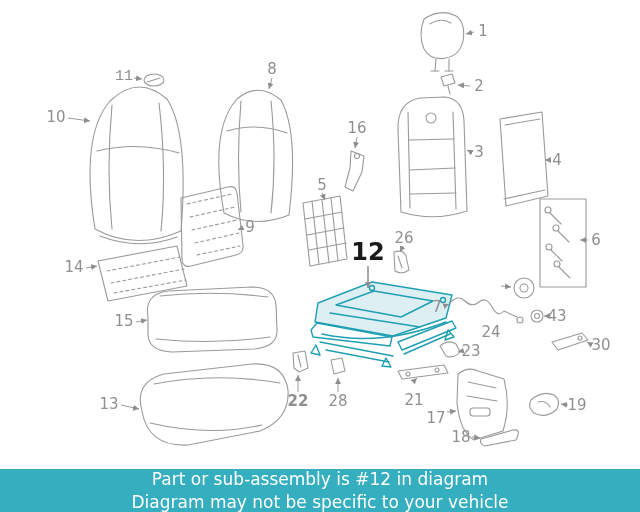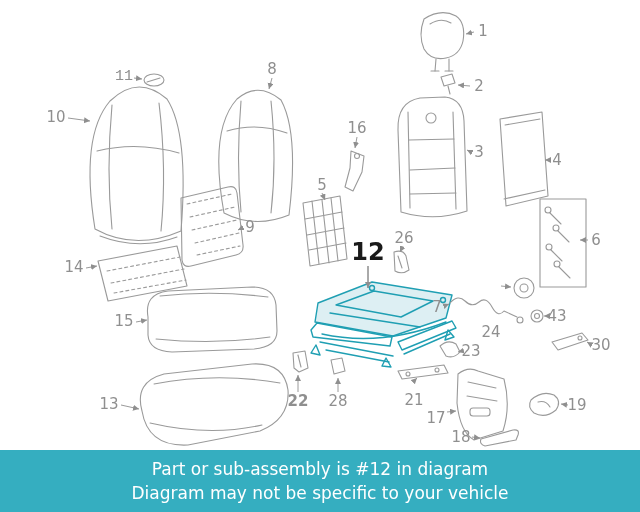--- a/index.html
+++ b/index.html
@@ -6,21 +6,21 @@
   #stage{position:relative;width:640px;height:512px;background:#ffffff;overflow:hidden;}
   #art{position:absolute;left:0;top:0;display:block;}
   
   #art g.ln{stroke:var(--line,#9a9a9a);fill:none;stroke-width:1.1;stroke-linecap:round;stroke-linejoin:round;}
   #art g.hl{stroke:var(--hl,#1f9fb3);fill:none;stroke-width:1.4;stroke-linecap:round;stroke-linejoin:round;}
   #art .softfill{fill:var(--hl-soft,#ddeff3);}
   #art .dash{stroke-dasharray:3 3;}
   #callout-layer{position:absolute;left:0;top:0;width:640px;height:455px;pointer-events:none;}
   .callout{position:absolute;transform:translate(-50%,-50%);font-size:15px;color:var(--label,#8f8f8f);white-space:nowrap;user-select:none;}
   .callout.bold{font-size:24px;font-weight:bold;color:#1a1a1a;}
-  .banner{position:absolute;left:0;bottom:0;width:640px;height:62px;background:var(--banner-bg,#35aec0);
+  .banner{position:absolute;left:0;bottom:0;width:640px;height:43px;background:var(--banner-bg,#35aec0);
           color:var(--banner-fg,#ffffff);display:flex;flex-direction:column;justify-content:center;
           align-items:center;gap:1px;font-size:17px;line-height:1.3;text-align:center;}
 </style>
 </head>
 <body>
 
 <div id="stage">
 
   <svg id="art" width="640" height="455" viewBox="0 0 640 455">
     <defs>

